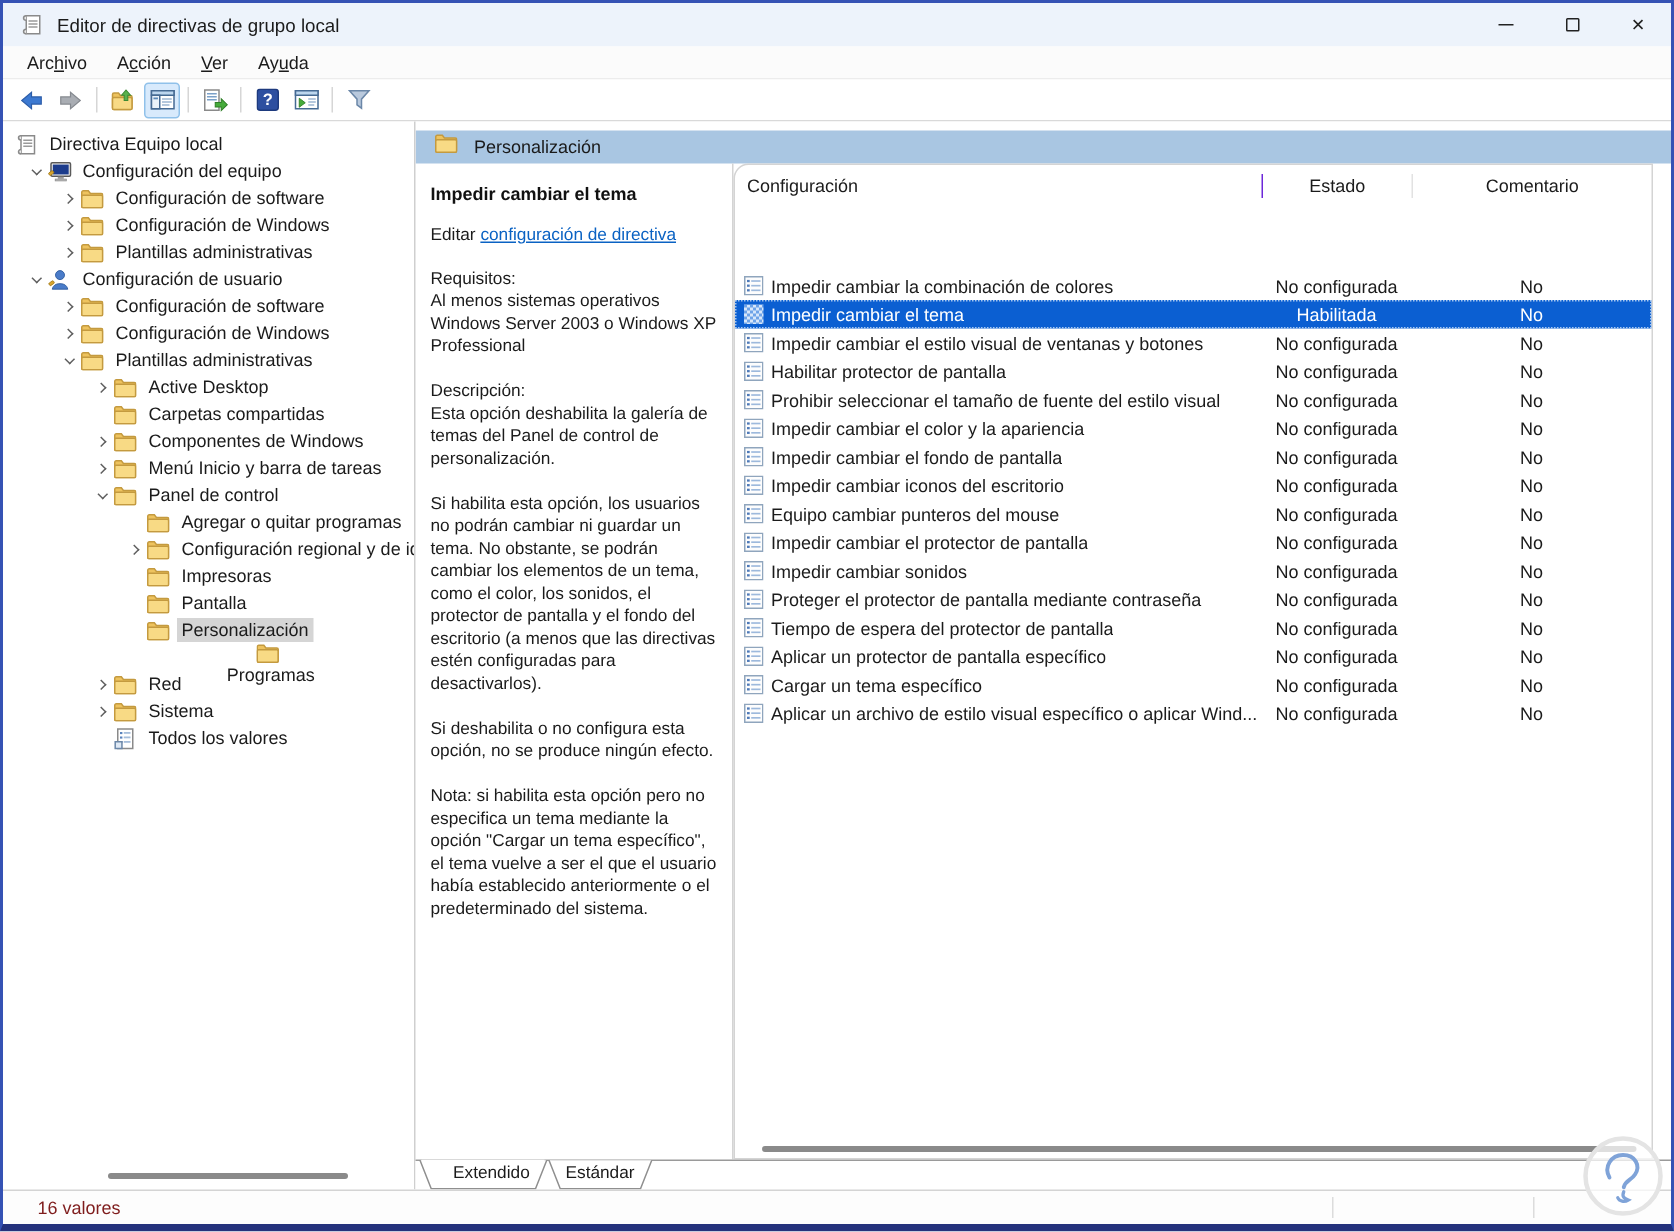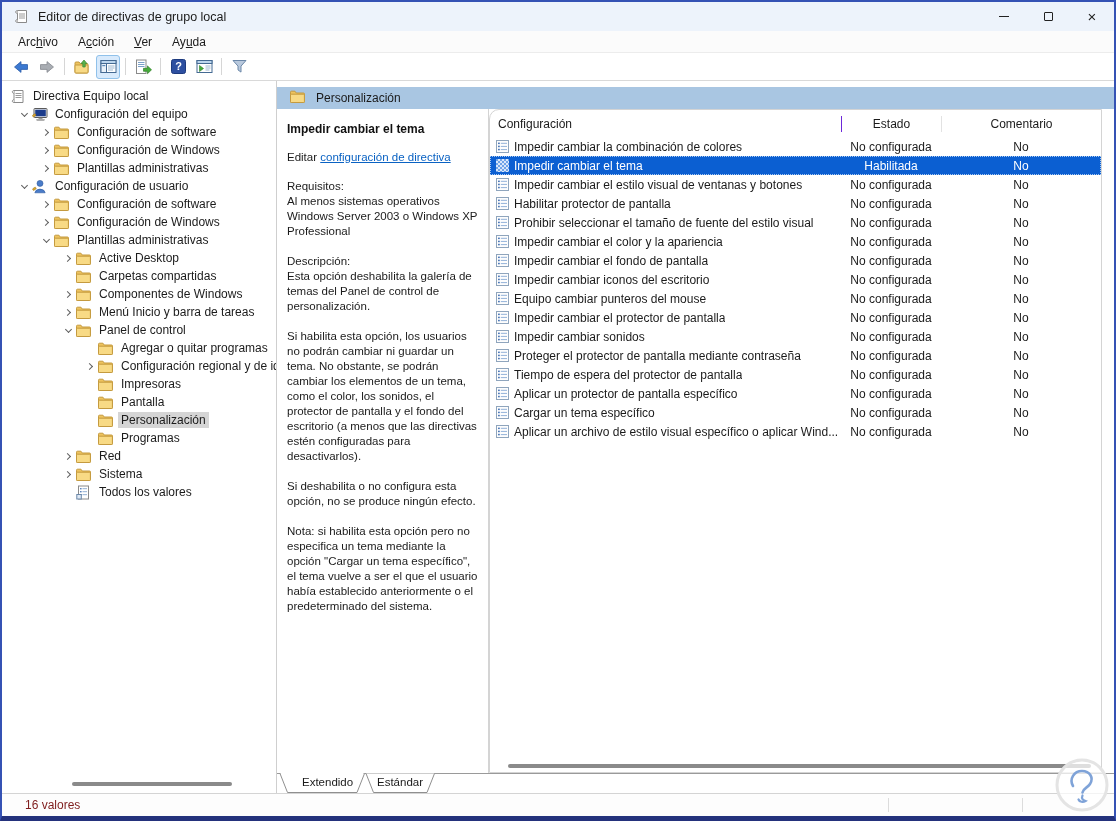--- a/index.html
+++ b/index.html
@@ -45,21 +45,21 @@
   .policy-title{font-size:12px;font-weight:bold;color:#111;margin-bottom:15px;}
   .edit-line{font-size:11.5px;color:#1b1b1b;margin-bottom:16px;}
   .edit-line a{color:#0a62c3;text-decoration:underline;}
   .desc-par{font-size:11.5px;line-height:15px;color:#1b1b1b;white-space:pre-line;margin:0 0 15px 0;}
   
   .listwrap{flex:1;display:flex;flex-direction:column;margin-right:12px;border:1px solid #d4d4d4;border-top-left-radius:10px;overflow:hidden;min-width:0;background:#fff;}
   .list-header{height:27px;display:flex;align-items:center;flex:0 0 auto;font-size:12px;color:#1b1b1b;}
   .lh-config{flex:1;padding-left:8px;}
   .lh-estado{width:100px;flex:0 0 auto;text-align:center;border-left:1px solid #6d28d9;line-height:16px;}
   .lh-coment{width:160px;flex:0 0 auto;text-align:center;border-left:1px solid #e2e2e2;line-height:16px;}
-  .rows{flex:0 0 auto;}
+  .rows{flex:0 0 auto;margin-top:44px;}
   .prow{height:19px;display:flex;align-items:center;font-size:12px;color:#1b1b1b;}
   .prow .c-name{flex:1;display:flex;align-items:center;min-width:0;}
   .prow .p-ico{margin:0 5px 0 6px;display:flex;flex:0 0 auto;}
   .prow .p-label{white-space:nowrap;overflow:hidden;}
   .prow .c-estado{width:100px;flex:0 0 auto;text-align:center;}
   .prow .c-coment{width:160px;flex:0 0 auto;text-align:center;}
   .prow.selected{background:#0b5fd2;color:#fff;outline:1px dotted #a7c8f0;outline-offset:-1px;}
   .checker{width:13px;height:13px;background-image:conic-gradient(#d7e6fa 25%,#6ea3e8 0 50%,#d7e6fa 0 75%,#6ea3e8 0);background-size:4px 4px;}
   .list-filler{flex:1;}
   .list-hscroll{height:13px;flex:0 0 auto;position:relative;}
@@ -416,21 +416,21 @@
         <div class="tree-row selected" style="padding-left: 80px;">
           <span class="chev none"></span>
           <span class="tree-ico">
             <svg width="15" height="13" viewBox="0 0 15 13">
               <path d="M0.5 2.2 a1 1 0 0 1 1-1 h3.4 l1.4 1.8 h7.2 a1 1 0 0 1 1 1 v7.5 a1 1 0 0 1-1 1 h-12 a1 1 0 0 1-1-1 z" fill="#eec35e" stroke="#c49a3f"></path>
               <rect x="0.5" y="4.2" width="13.9" height="8.3" rx="0.8" fill="#f8da85" stroke="#c49a3f"></rect>
             </svg>
           </span>
           <span class="tree-label">Personalización</span>
         </div>
-        <div class="tree-row" style="padding-left: 80px;">
+        <div class="tree-row" style="padding-left: 80px; flex-direction: column;">
           <span class="chev none"></span>
           <span class="tree-ico">
             <svg width="15" height="13" viewBox="0 0 15 13">
               <path d="M0.5 2.2 a1 1 0 0 1 1-1 h3.4 l1.4 1.8 h7.2 a1 1 0 0 1 1 1 v7.5 a1 1 0 0 1-1 1 h-12 a1 1 0 0 1-1-1 z" fill="#eec35e" stroke="#c49a3f"></path>
               <rect x="0.5" y="4.2" width="13.9" height="8.3" rx="0.8" fill="#f8da85" stroke="#c49a3f"></rect>
             </svg>
           </span>
           <span class="tree-label">Programas</span>
         </div>
         <div class="tree-row" style="padding-left: 58px;">

